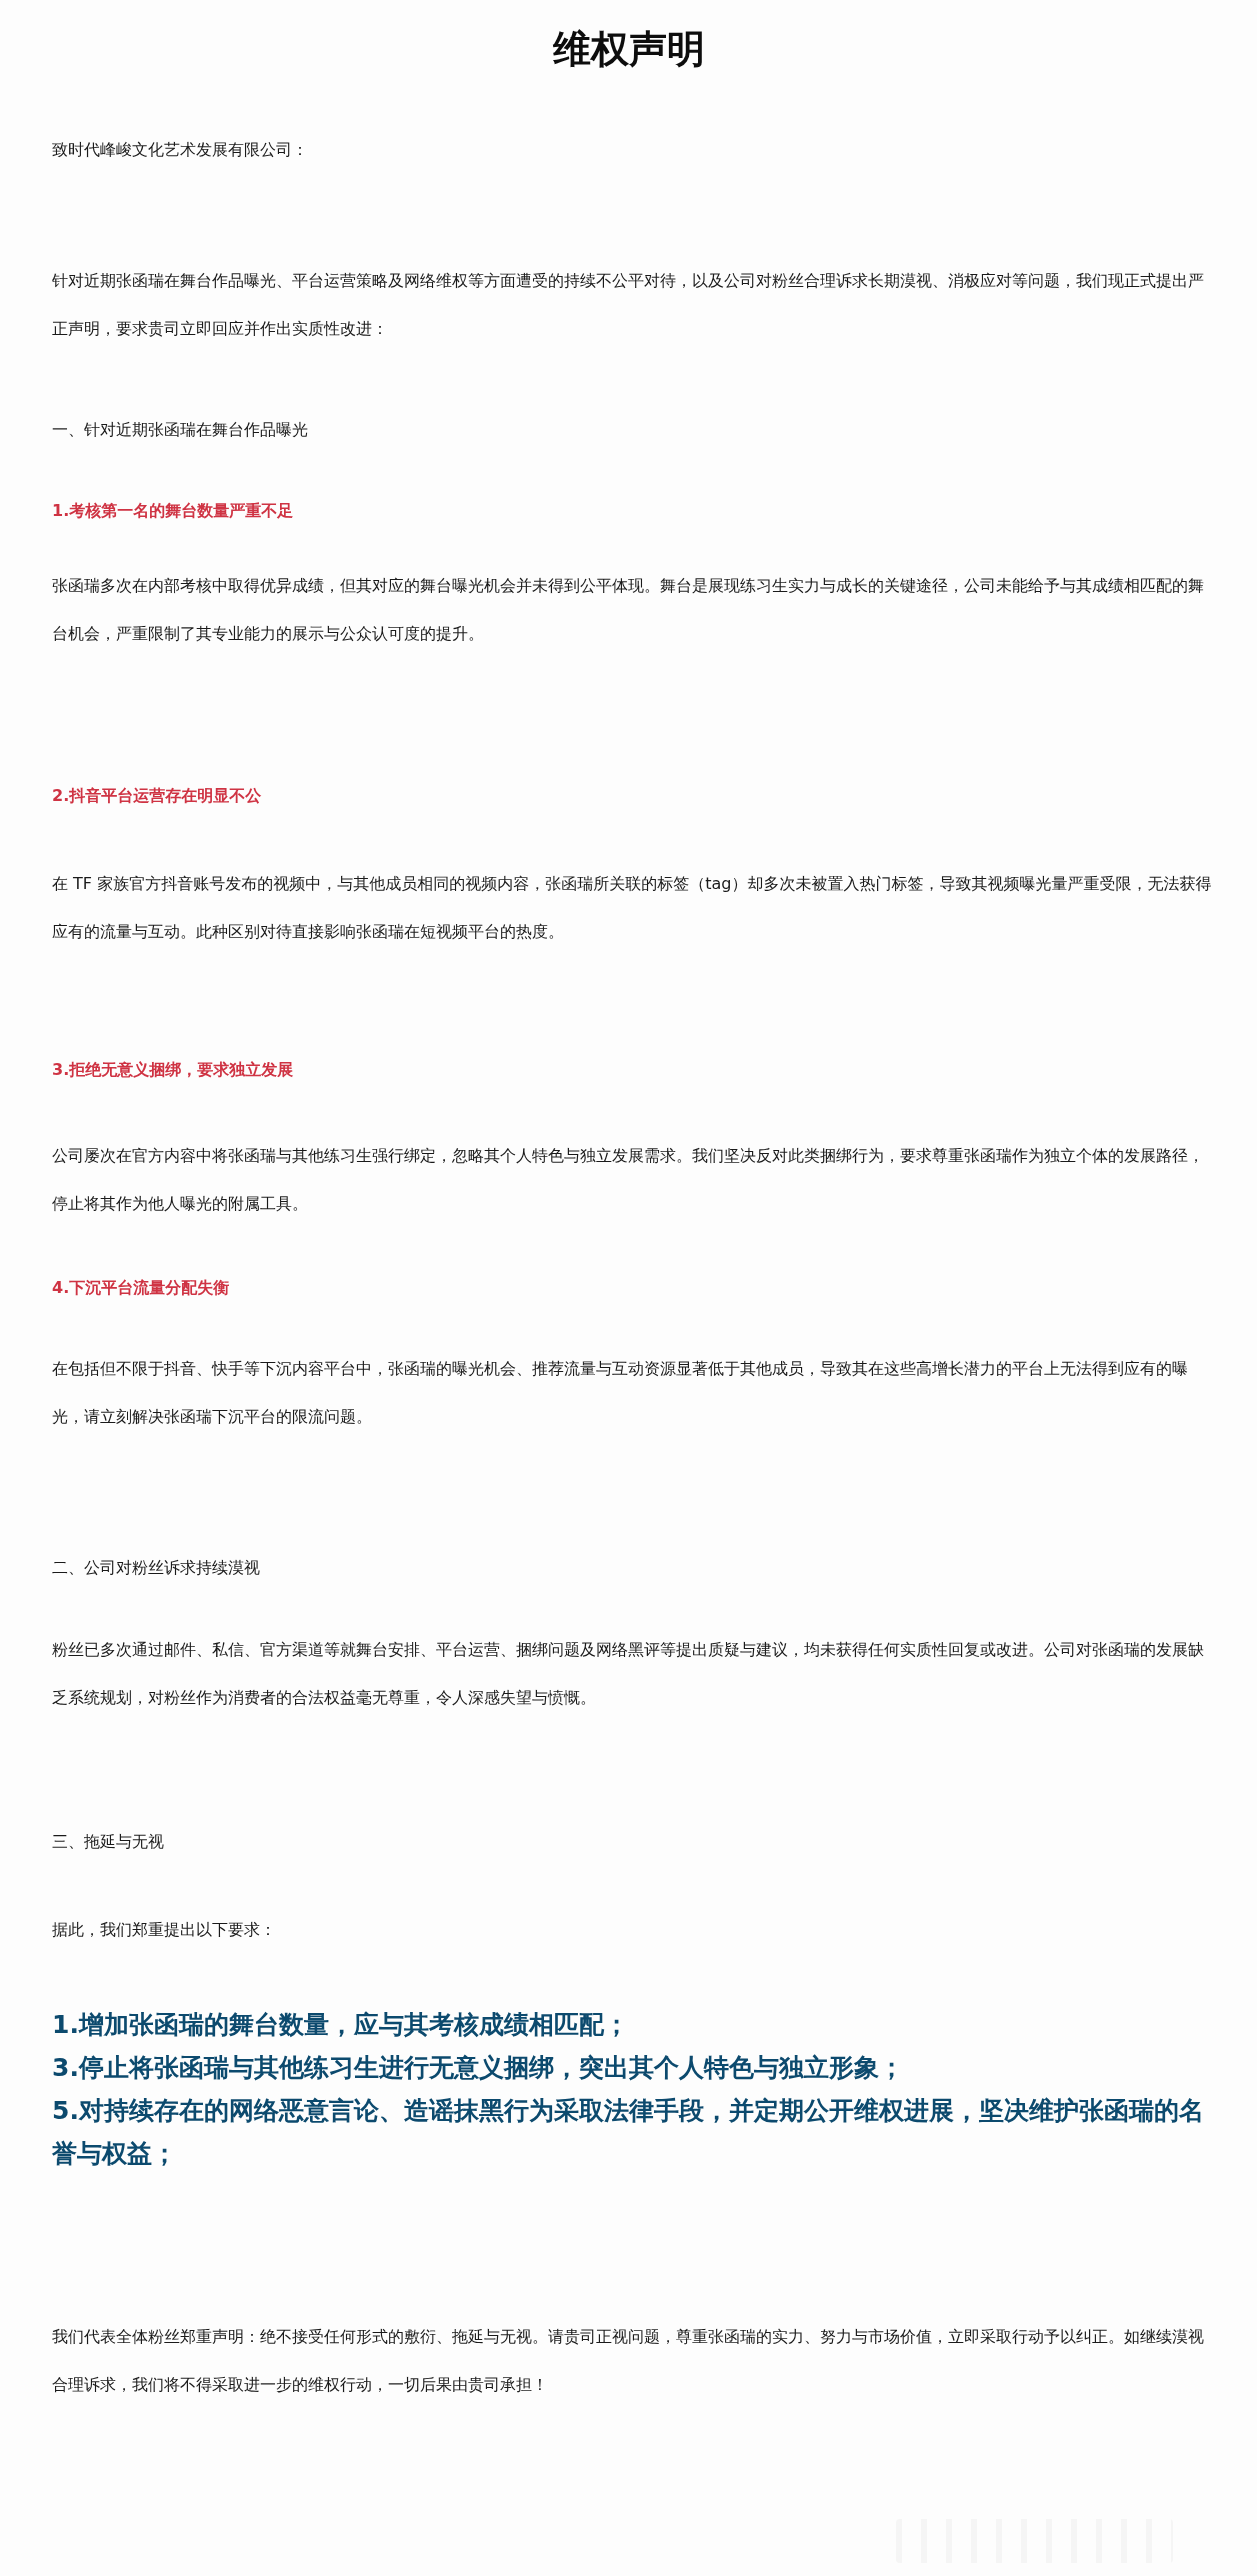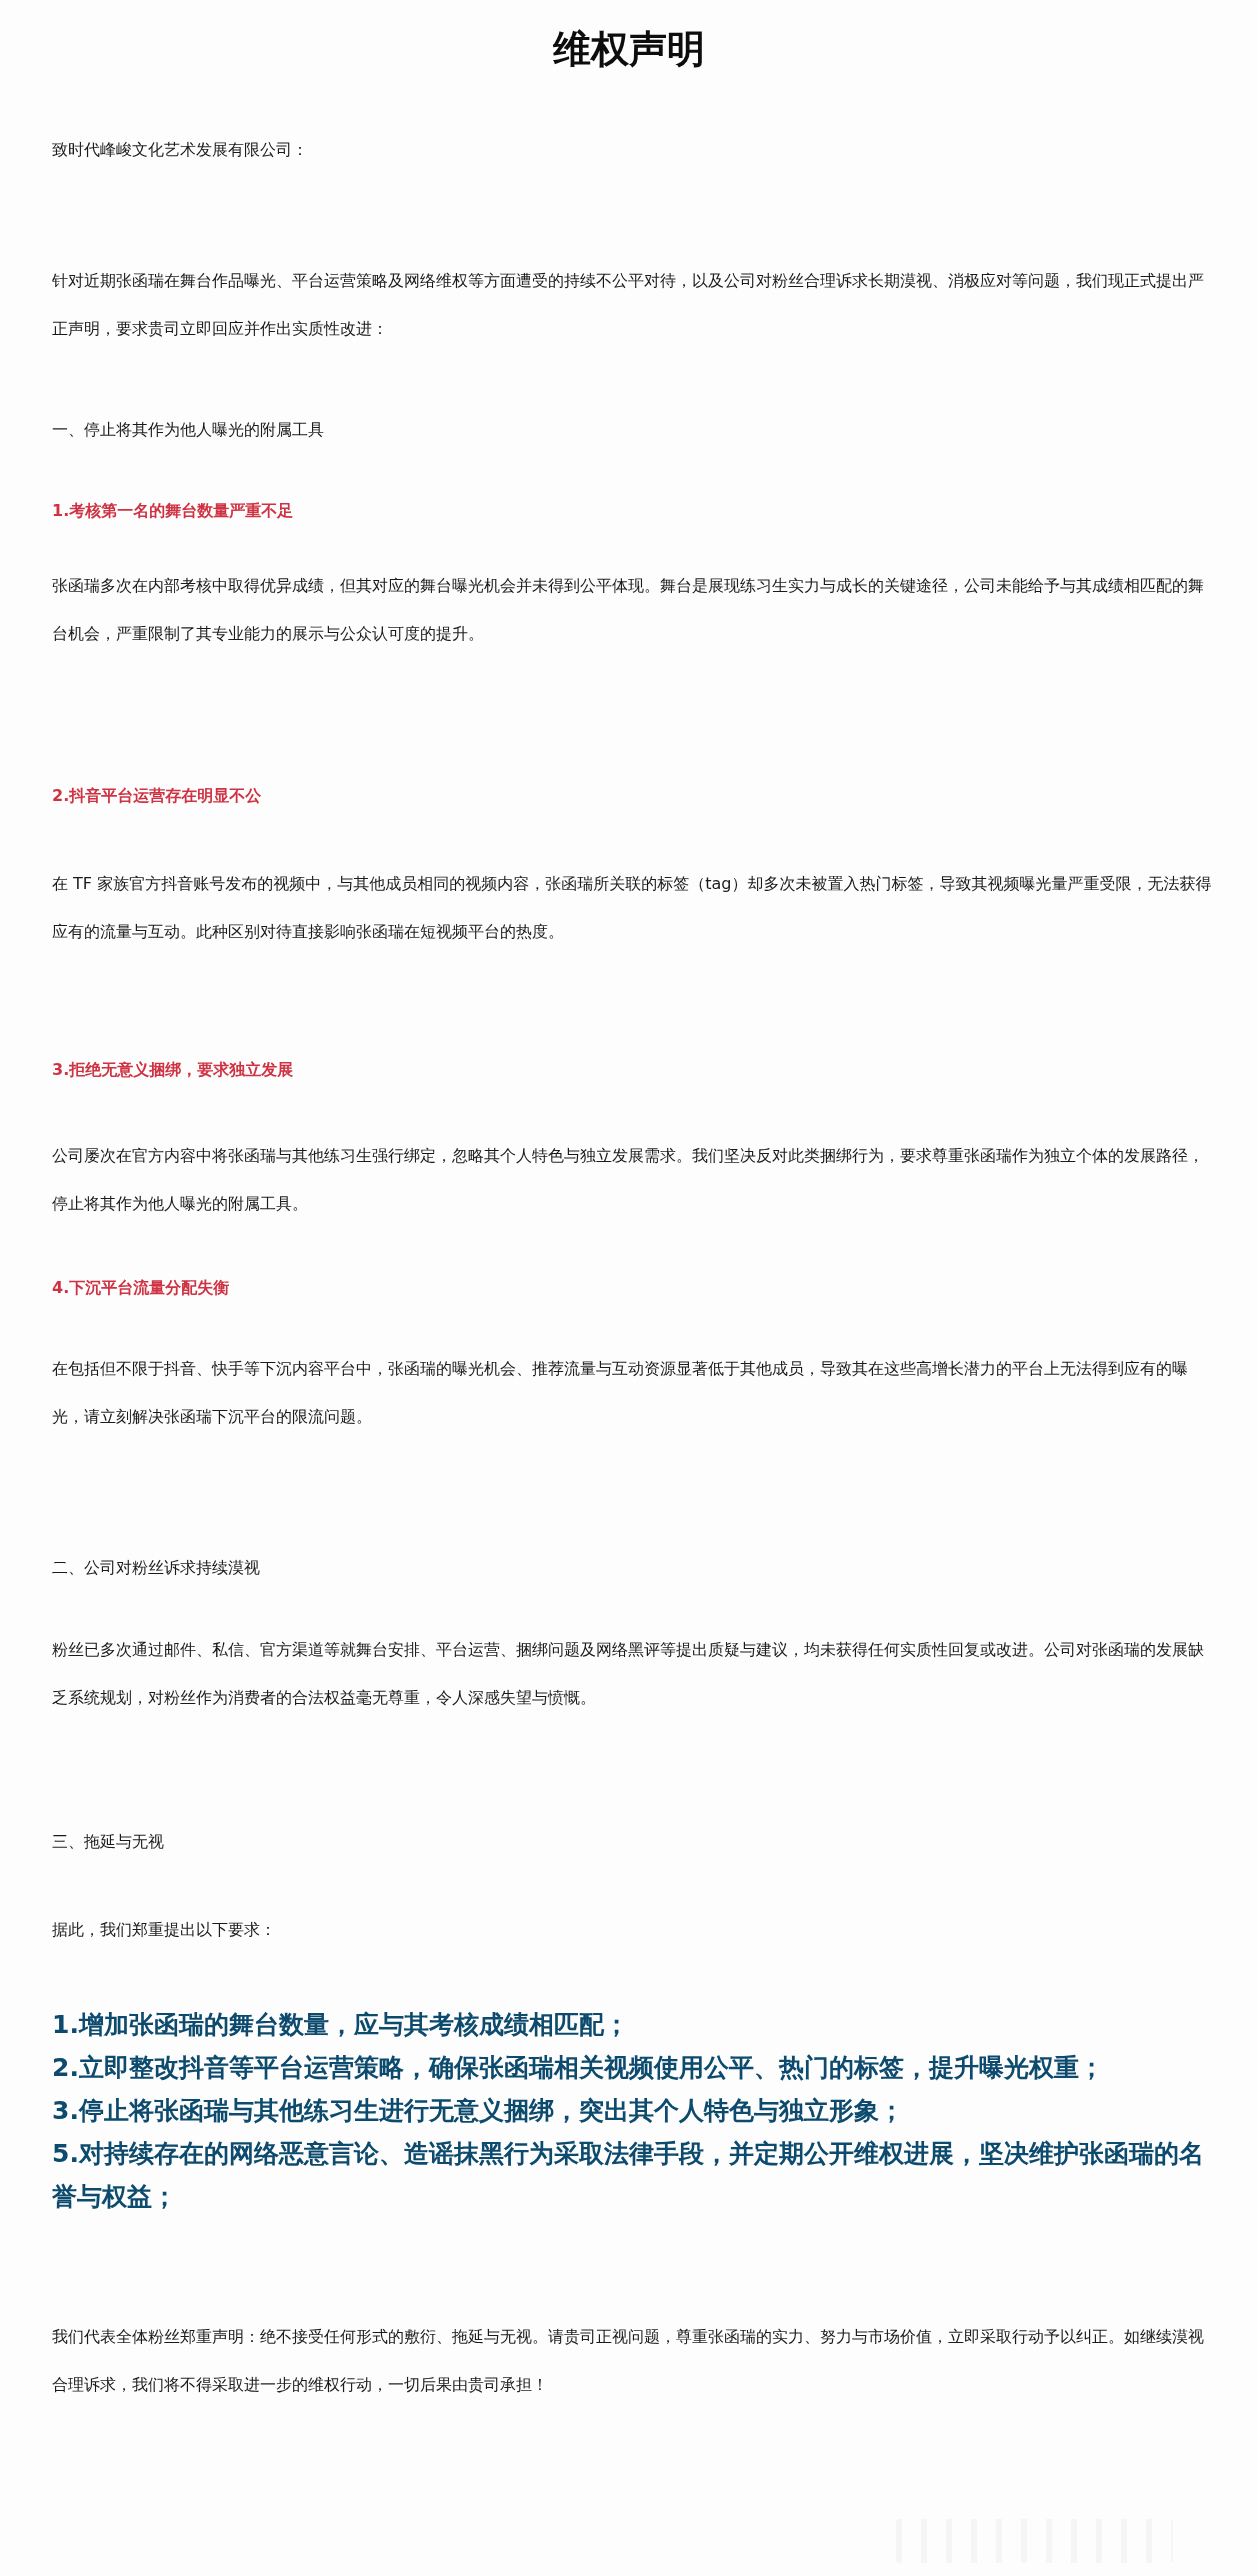--- a/index.html
+++ b/index.html
@@ -77,21 +77,21 @@
 <body>
 
 <div class="page">
 
   <h1 class="title">维权声明</h1>
 
   <p class="block" style="top:126px;">致时代峰峻文化艺术发展有限公司：</p>
 
   <p class="block" style="top:257px;">针对近期张函瑞在舞台作品曝光、平台运营策略及网络维权等方面遭受的持续不公平对待，以及公司对粉丝合理诉求长期漠视、消极应对等问题，我们现正式提出严正声明，要求贵司立即回应并作出实质性改进：</p>
 
-  <p class="block section" style="top:406px;">一、停止将其作为他人曝光的附属工具</p>
+  <p class="block section" style="top:406px;">一、针对近期张函瑞在舞台作品曝光</p>
 
   <p class="block heading-red" style="top:487px;">1.考核第一名的舞台数量严重不足</p>
   <p class="block" style="top:562px;">张函瑞多次在内部考核中取得优异成绩，但其对应的舞台曝光机会并未得到公平体现。舞台是展现练习生实力与成长的关键途径，公司未能给予与其成绩相匹配的舞台机会，严重限制了其专业能力的展示与公众认可度的提升。</p>
 
   <p class="block heading-red" style="top:772px;">2.抖音平台运营存在明显不公</p>
   <p class="block" style="top:860px;">在 TF 家族官方抖音账号发布的视频中，与其他成员相同的视频内容，张函瑞所关联的标签（tag）却多次未被置入热门标签，导致其视频曝光量严重受限，无法获得应有的流量与互动。此种区别对待直接影响张函瑞在短视频平台的热度。</p>
 
   <p class="block heading-red" style="top:1046px;">3.拒绝无意义捆绑，要求独立发展</p>
   <p class="block" style="top:1132px;">公司屡次在官方内容中将张函瑞与其他练习生强行绑定，忽略其个人特色与独立发展需求。我们坚决反对此类捆绑行为，要求尊重张函瑞作为独立个体的发展路径，停止将其作为他人曝光的附属工具。</p>
 
@@ -99,21 +99,20 @@
   <p class="block" style="top:1346px;font-family:Liberation Mono, monospace;">在包括但不限于抖音、快手等下沉内容平台中，张函瑞的曝光机会、推荐流量与互动资源显著低于其他成员，导致其在这些高增长潜力的平台上无法得到应有的曝光，请立刻解决张函瑞下沉平台的限流问题。</p>
 
   <p class="block section" style="top:1544px;">二、公司对粉丝诉求持续漠视</p>
   <p class="block" style="top:1626px;">粉丝已多次通过邮件、私信、官方渠道等就舞台安排、平台运营、捆绑问题及网络黑评等提出质疑与建议，均未获得任何实质性回复或改进。公司对张函瑞的发展缺乏系统规划，对粉丝作为消费者的合法权益毫无尊重，令人深感失望与愤慨。</p>
 
   <p class="block section" style="top:1818px;">三、拖延与无视</p>
   <p class="block" style="top:1906px;">据此，我们郑重提出以下要求：</p>
 
   <ul class="demands" style="top:2003px;">
     <li>1.增加张函瑞的舞台数量，应与其考核成绩相匹配；</li>
-    <li>2.立即整改抖音等平台运营策略，确保张函瑞相关视频使用公平、热门的标签，提升曝光权重；</li>
     <li>3.停止将张函瑞与其他练习生进行无意义捆绑，突出其个人特色与独立形象；</li>
     <li>5.对持续存在的网络恶意言论、造谣抹黑行为采取法律手段，并定期公开维权进展，坚决维护张函瑞的名誉与权益；</li>
   </ul>
 
   <p class="block" style="top:2313px;">我们代表全体粉丝郑重声明：绝不接受任何形式的敷衍、拖延与无视。请贵司正视问题，尊重张函瑞的实力、努力与市场价值，立即采取行动予以纠正。如继续漠视合理诉求，我们将不得采取进一步的维权行动，一切后果由贵司承担！</p>
 
   <div class="watermark"></div>
 </div>
 
 

